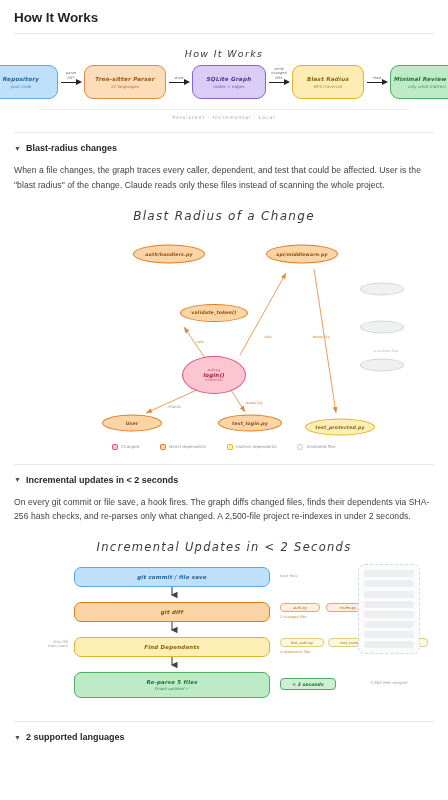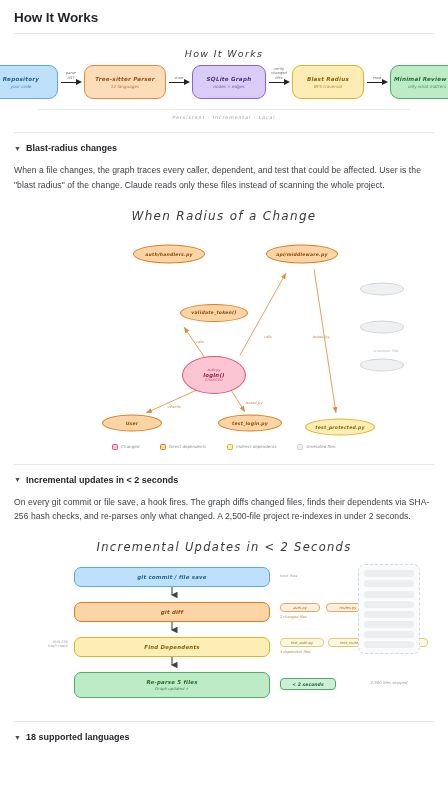--- a/index.html
+++ b/index.html
@@ -244,21 +244,21 @@
 
   <div class="sep"></div>
 
   <div class="sect-head">
     <span class="caret">▼</span>
     <span>Blast-radius changes</span>
   </div>
   <p class="body">When a file changes, the graph traces every caller, dependent, and test that could be affected. User is the "blast radius" of the change. Claude reads only these files instead of scanning the whole project.</p>
 
   <div class="graph-wrap">
-    <div class="hand-title graph-title">When Radius of a Change</div>
+    <div class="hand-title graph-title">Blast Radius of a Change</div>
 
     <div class="graph-box">
       <svg viewBox="0 0 420 215">
         <defs>
           <marker id="ah" markerWidth="7" markerHeight="7" refX="6" refY="2.4" orient="auto">
             <path d="M0,0 L6,2.4 L0,4.8 z" fill="#e08a3c"></path>
           </marker>
         </defs>
         <g stroke="#e8a濃" fill="none"></g>
         <path d="M193,134 L170,100" stroke="#e8a05c" stroke-width="1" marker-end="url(#ah)"></path>
@@ -392,16 +392,16 @@
       </div>
       <div class="stack-cap" style="left:344px;top:118px;width:62px">2,900 files
 skipped</div>
     </div>
   </div>
 
   <div class="sep"></div>
 
   <div class="sect-head">
     <span class="caret">▼</span>
-    <span>18 supported languages</span>
+    <span>2 supported languages</span>
   </div>
 
 </div>
 
 </body></html>

